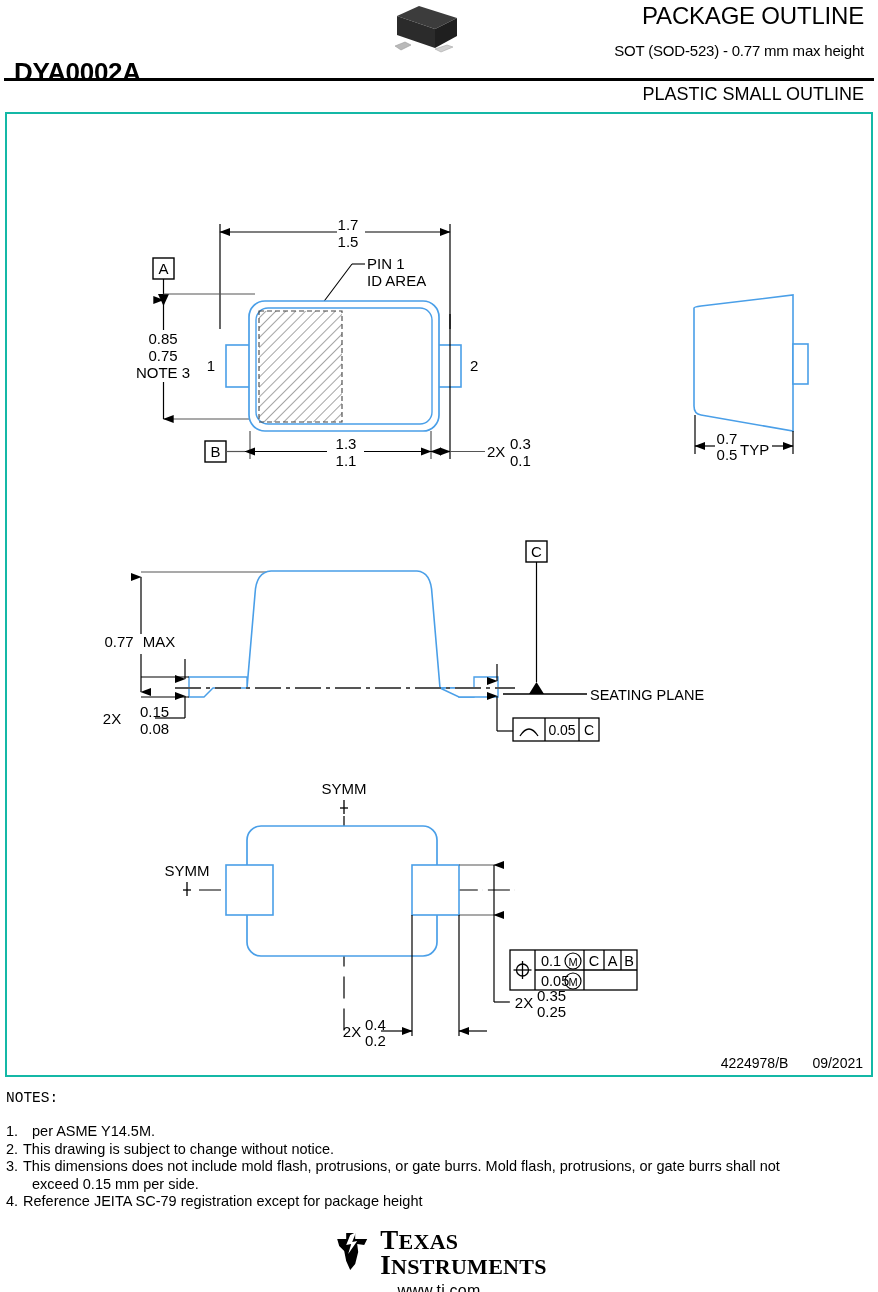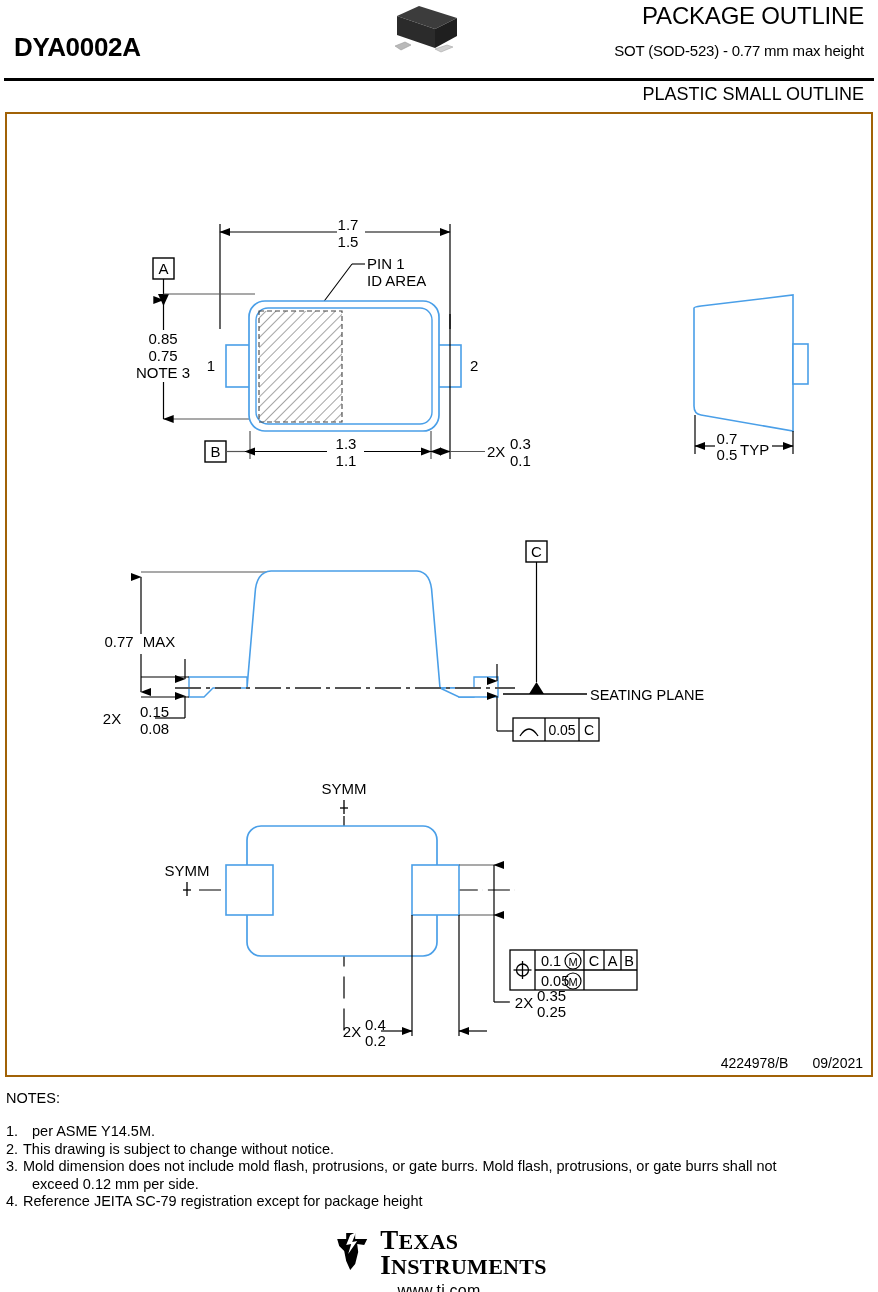--- a/index.html
+++ b/index.html
@@ -13,21 +13,21 @@
     height: 1292px;
     position: relative;
     font-family: "Liberation Sans", sans-serif;
     color: #000000;
     overflow: hidden;
   }
 
   
   #header { position: absolute; left: 0; top: 0; width: 878px; height: 100px; }
   #pkg-code {
-    position: absolute; left: 14px; top: 32px;
+    position: absolute; left: 14px; top: 57px;
     font-size: 26px; font-weight: bold; letter-spacing: -0.3px;
   }
   #title-main {
     position: absolute; right: 14px; top: 2px;
     font-size: 24px; font-weight: normal; letter-spacing: -0.2px;
   }
   #title-sub {
     position: absolute; right: 14px; top: 42px;
     font-size: 15px; font-weight: normal; letter-spacing: -0.2px;
   }
@@ -39,35 +39,35 @@
     position: absolute; right: 14px; top: 84px;
     font-size: 18px;
   }
   
   #pkg-thumb { position: absolute; left: 385px; top: 2px; width: 80px; height: 56px; }
 
   
   #frame {
     position: absolute; left: 5px; top: 112px;
     width: 868px; height: 965px;
-    border: 2px solid #a16207;
+    border: 2px solid #14b8a6;
     box-sizing: border-box;
   }
   #dwg-num {
     position: absolute; right: 8px; bottom: 4px;
     font-size: 14px;
   }
   #dwg-num span { margin-left: 24px; }
 
   
   #drawing { position: absolute; left: 0; top: 0; }
 
   
   #notes { position: absolute; left: 6px; top: 1090px; width: 866px; }
-  #notes-title { font-size: 14.5px; }
+  #notes-title { font-size: 14.5px; font-family: Liberation Mono, monospace; }
   .note-row {
     font-size: 14.5px; line-height: 17.5px;
     display: flex; align-items: flex-start;
   }
   .note-num { width: 17px; flex: 0 0 17px; }
   .note-txt { flex: 1 1 auto; }
   .note-txt .cont { display: block; padding-left: 9px; }
   #notes-list { margin-top: 17px; }
 
   
@@ -355,21 +355,21 @@
       <span class="note-txt"><span class="cont">per ASME Y14.5M.</span></span>
     </div>
 
     <div class="note-row">
       <span class="note-num">2.</span>
       <span class="note-txt">This drawing is subject to change without notice.</span>
     </div>
 
     <div class="note-row">
       <span class="note-num">3.</span>
-      <span class="note-txt"><span>Mold dimension does not include mold flash, protrusions, or gate burrs. Mold flash, protrusions, or gate burrs shall not</span><span class="cont">exceed 0.12 mm per side.</span></span>
+      <span class="note-txt"><span>This dimensions does not include mold flash, protrusions, or gate burrs. Mold flash, protrusions, or gate burrs shall not</span><span class="cont">exceed 0.15 mm per side.</span></span>
     </div>
 
     <div class="note-row">
       <span class="note-num">4.</span>
       <span class="note-txt">Reference JEITA SC-79 registration except for package height</span>
     </div>
 
   </div>
 </div>
 

